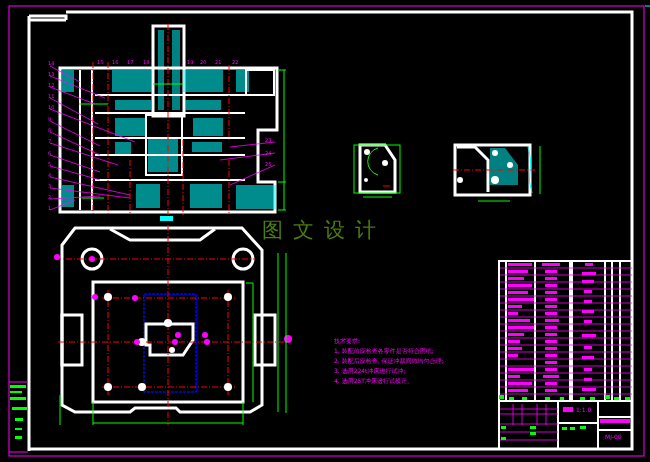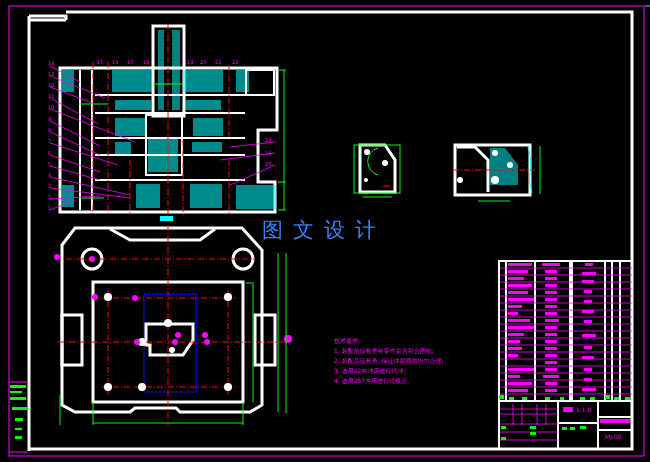--- a/index.html
+++ b/index.html
@@ -1,18 +1,18 @@
 <!DOCTYPE html>
 <html><head>
 <meta charset="utf-8">
 <style>
   html,body{margin:0;padding:0;background:#000;}
   body{width:650px;height:462px;overflow:hidden;position:relative;font-family:"DejaVu Sans",sans-serif;}
   #canvas{position:absolute;left:0;top:0;width:650px;height:462px;}
-  .watermark{position:absolute;left:262px;top:216px;color:#3b82f6;font-family:Liberation Serif, serif;font-size:21px;letter-spacing:10px;text-align:right;}
+  .watermark{position:absolute;left:262px;top:216px;color:#4d7c0f;font-family:Liberation Serif, serif;font-size:21px;letter-spacing:10px;text-align:right;}
   .notes{position:absolute;left:334px;top:336px;color:#ff00ff;font-size:6px;line-height:10px;white-space:nowrap;}
   .notes div{height:10px;}
   .ratio{position:absolute;left:576px;top:406px;color:#ff00ff;font-size:6px;}
   .code{position:absolute;left:605px;top:433px;color:#ff00ff;font-size:6px;}
 </style>
 </head>
 <body>
 
 <svg id="canvas" viewBox="0 0 650 462" xmlns="http://www.w3.org/2000/svg">
 

